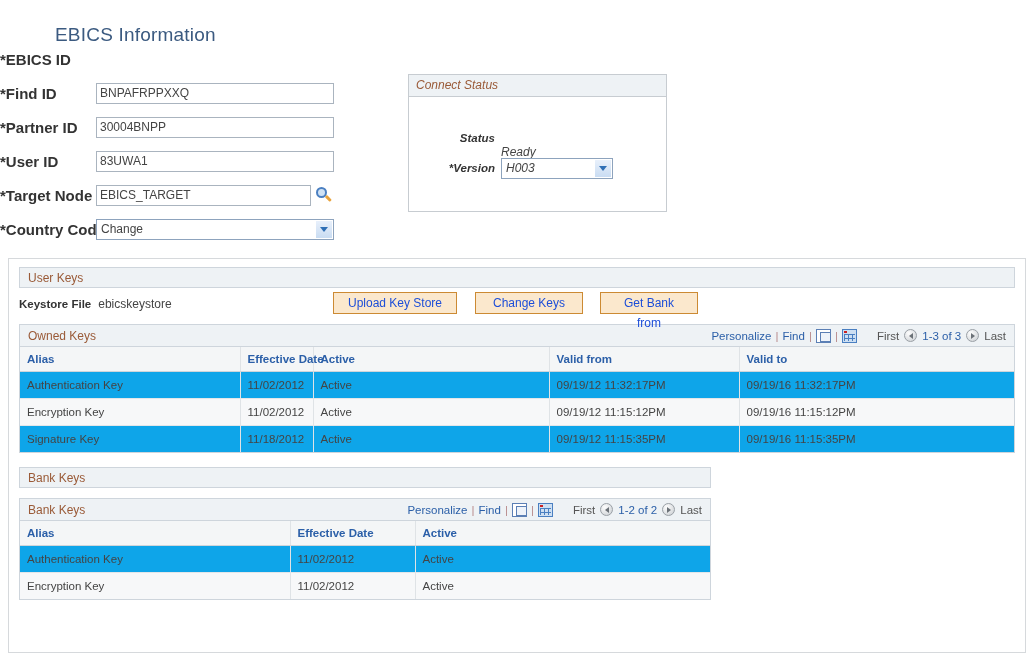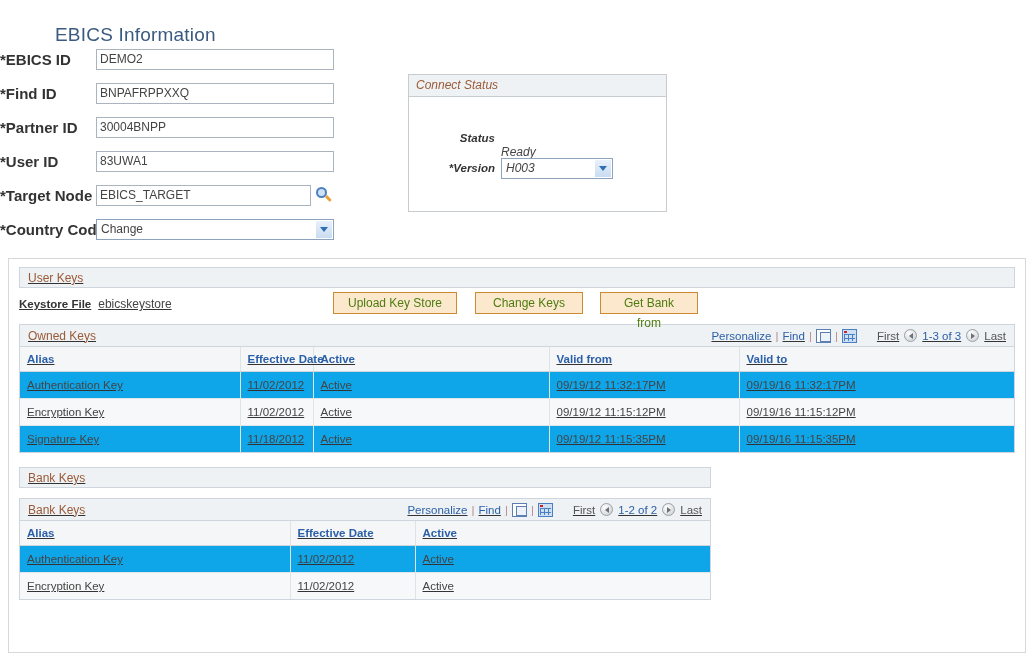--- a/index.html
+++ b/index.html
@@ -84,41 +84,41 @@
   .gb-label {
     width: 92px; text-align: right; padding-right: 6px;
     font-weight: bold; font-size: 11.5px; color: #333;
   }
   .gb-value { font-size: 12px; color: #444; margin-top: 28px; }
 
   
   .outer-panel {
     position: absolute; left: 8px; top: 258px;
     width: 1018px; height: 395px;
-    border: 1px solid #d6d9dc; background: #fff; text-decoration: underline;
+    border: 1px solid #d6d9dc; background: #fff;
   }
 
   
   .sec-header {
     height: 21px; line-height: 20px; padding-left: 8px;
     background: #eef2f5; border: 1px solid #ced5dc;
     color: #9a5a37; font-size: 12px;
   }
 
   .keystore-line {
     display: flex; align-items: center; height: 32px; padding-left: 10px;
   }
   .keystore-label { font-weight: bold; font-size: 11.5px; color: #333; }
   .keystore-value { font-size: 12px; color: #444; margin-left: 7px; }
 
   .btn {
     height: 22px; padding: 0 10px; margin-left: 0;
     background: #fbe8cd; border: 1px solid #cc8a33;
     font-family: "Liberation Sans", sans-serif;
-    font-size: 12px; color: #4d7c0f; cursor: pointer; line-height: 20px;
+    font-size: 12px; color: #1d4ed8; cursor: pointer; line-height: 20px;
   }
 
   
   .grid { border: 1px solid #ced5dc; background: #fff; }
   .grid-header {
     height: 22px; display: flex; align-items: center;
     background: #eef2f5; border-bottom: 1px solid #ced5dc;
     padding: 0 8px 0 8px;
   }
   .grid-title { color: #9a5a37; font-size: 12px; flex: 0 0 auto; }
@@ -190,21 +190,20 @@
 <body>
 
 <div class="page">
 
   <h1 class="page-title">EBICS Information</h1>
 
   <div class="form-area">
 
     <div class="frow">
       <div class="flabel">*EBICS ID</div>
-      <input class="ftext w238" type="text" value="DEMO2" style="">
     </div>
 
     <div class="frow">
       <div class="flabel">*Find ID</div>
       <input class="ftext w238" type="text" value="BNPAFRPPXXQ" style="">
     </div>
 
     <div class="frow">
       <div class="flabel">*Partner ID</div>
       <input class="ftext w238" type="text" value="30004BNPP" style="">

